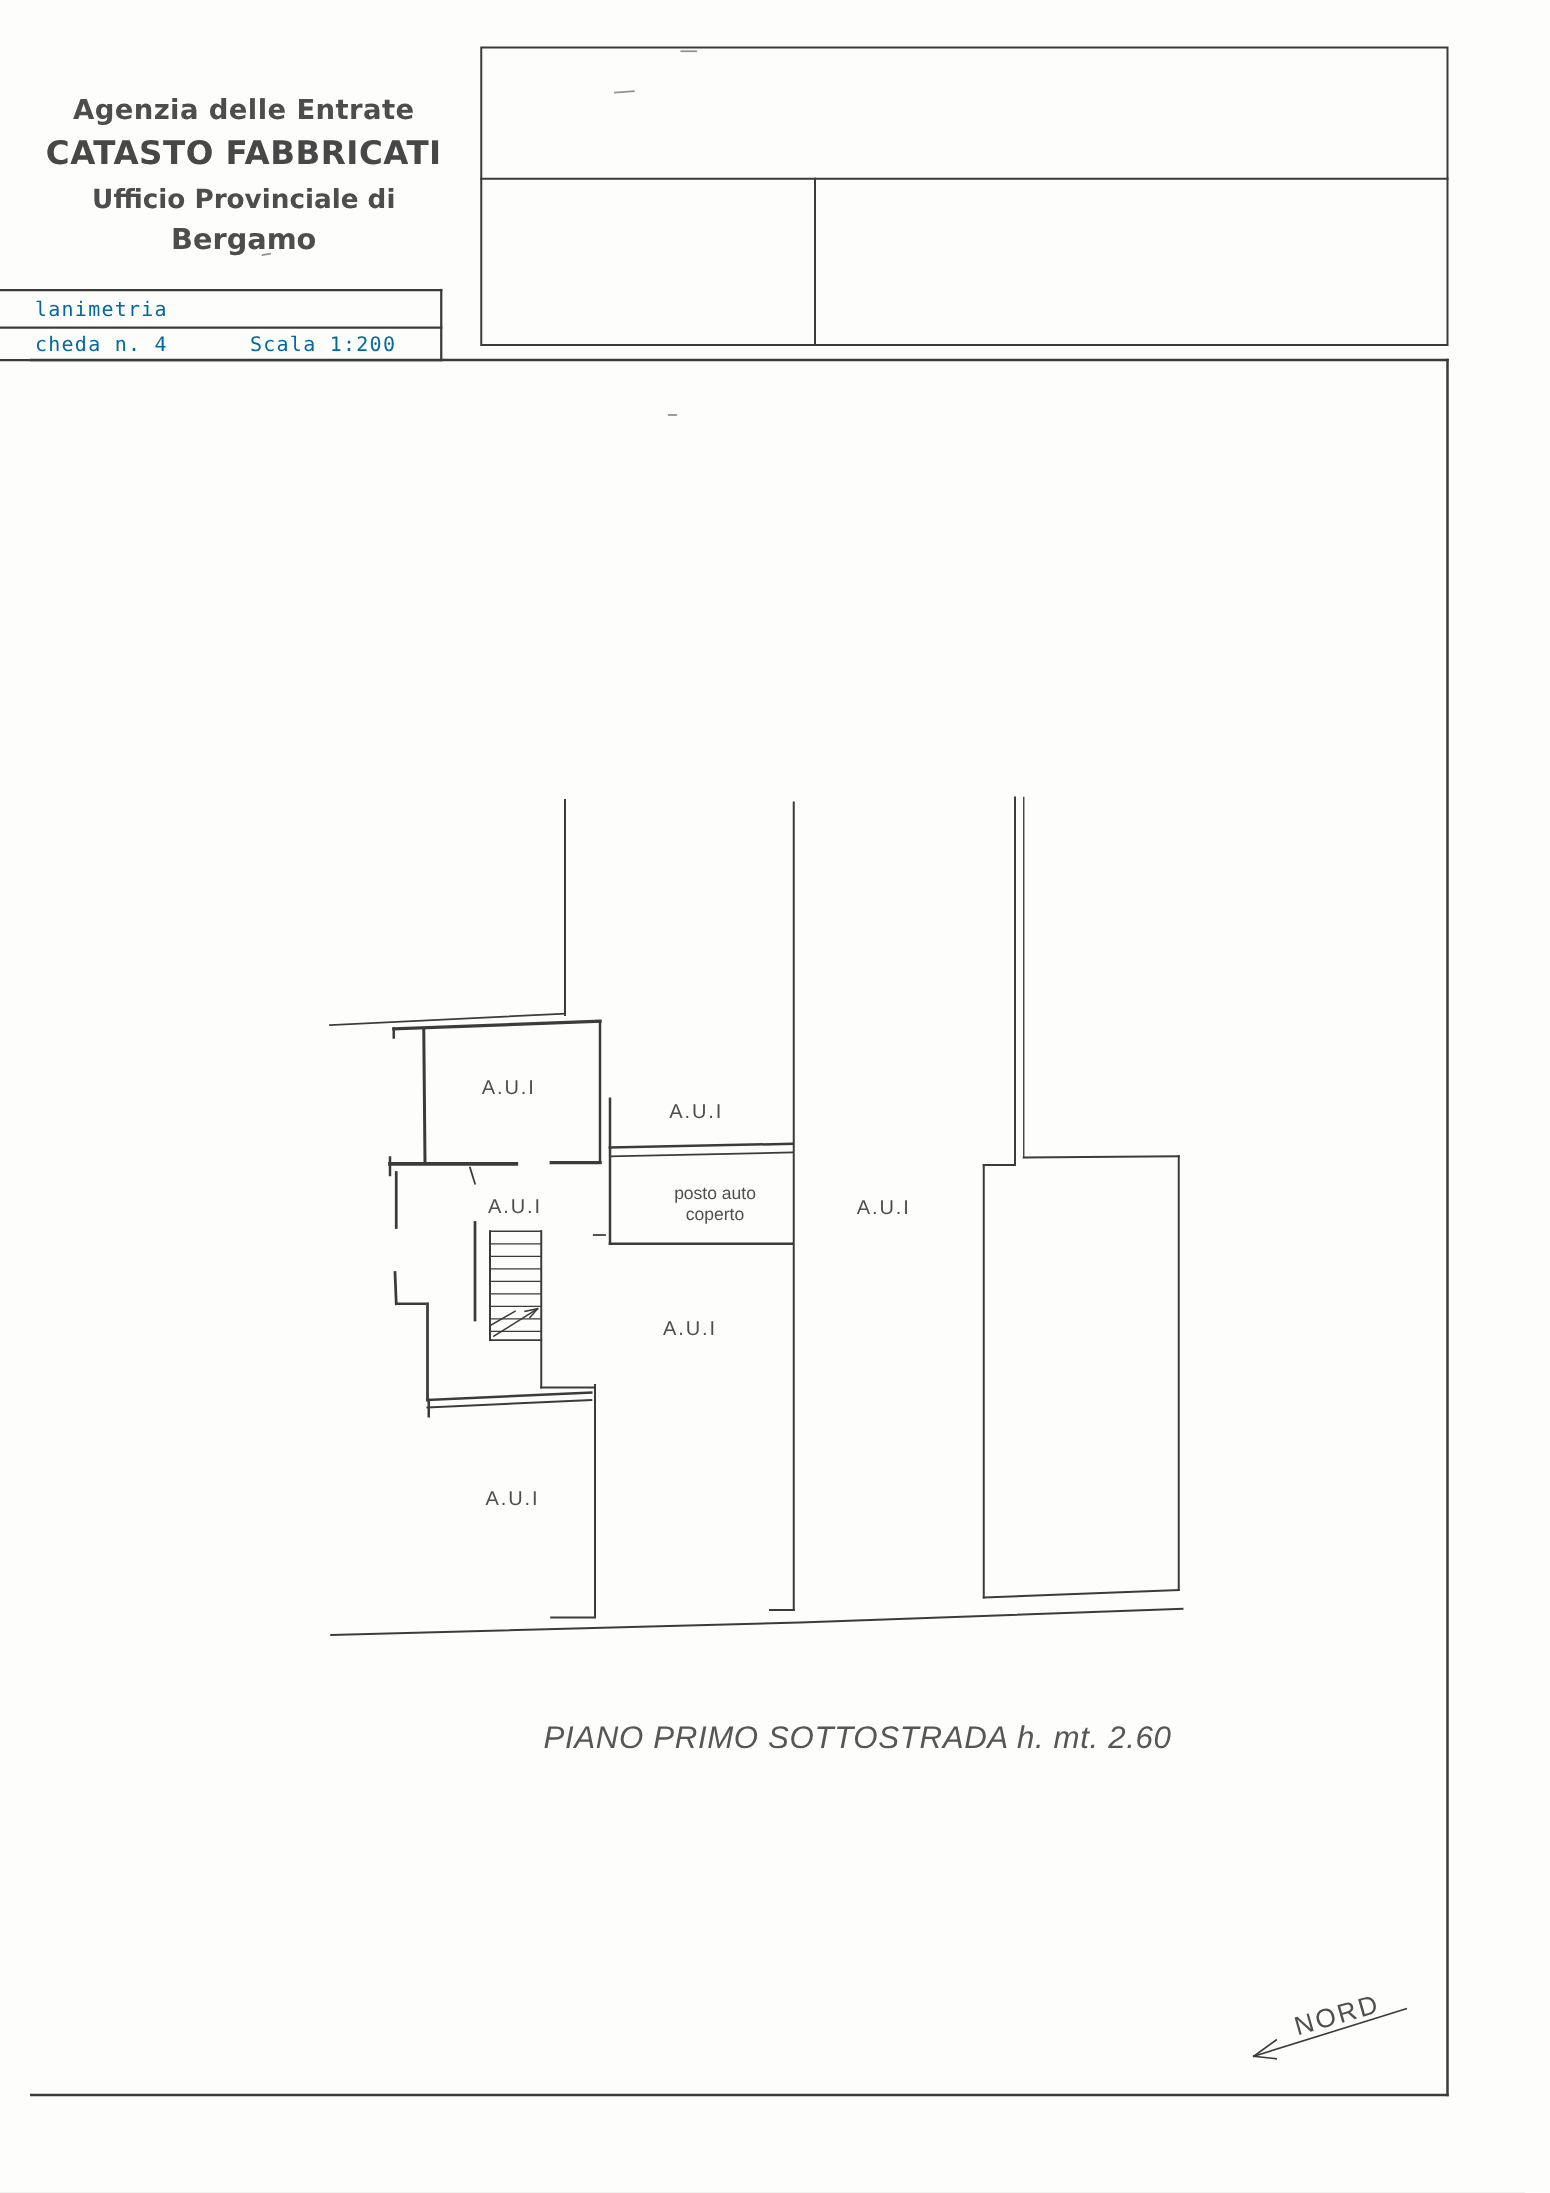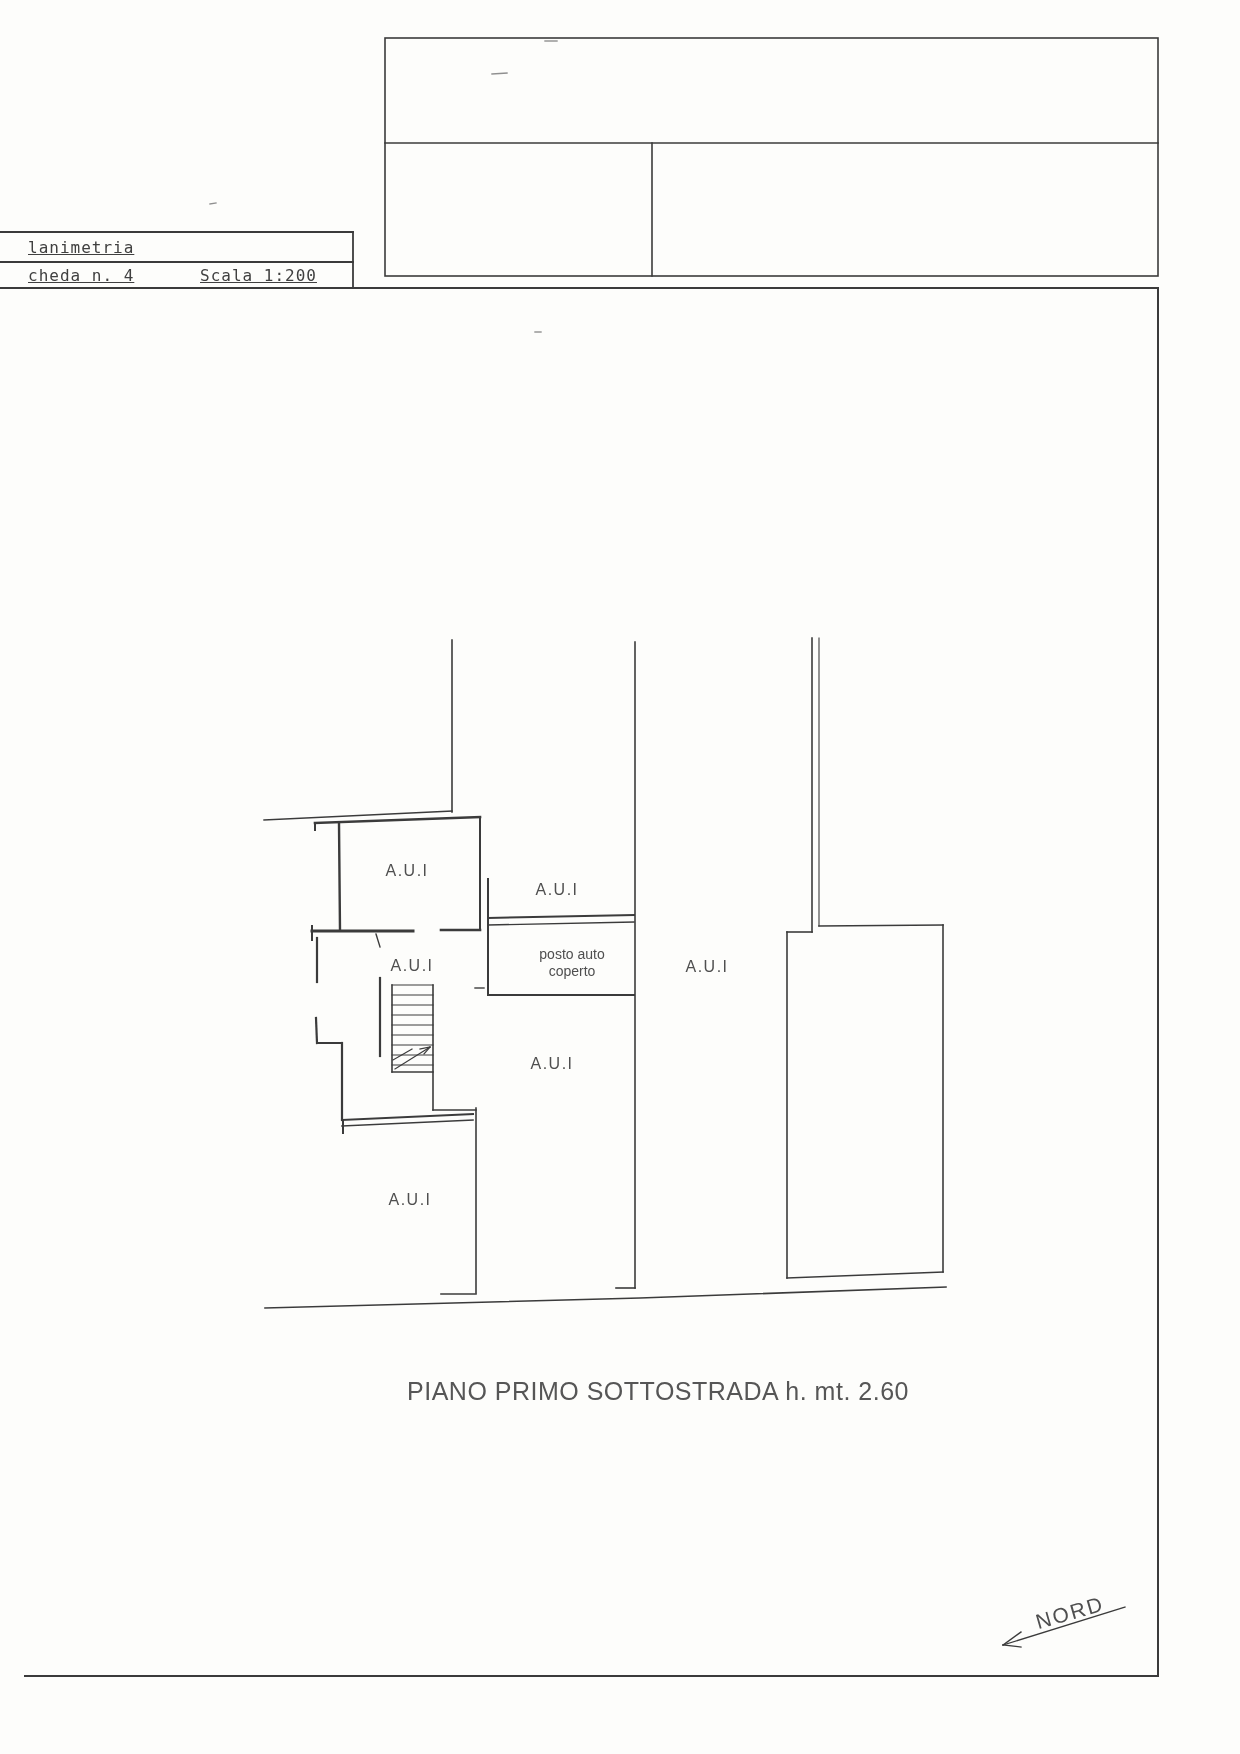--- a/index.html
+++ b/index.html
@@ -21,21 +21,21 @@
     font-weight:bold;
   }
   .agency-line1{font-size:22px;letter-spacing:.3px;}
   .agency-line2{font-size:26px;margin-top:7px;letter-spacing:.4px;color:#474747;}
   .agency-line3{font-size:21px;margin-top:9px;}
   .agency-line4{font-size:23px;margin-top:8px;}
   
   .tbl-text{
     position:absolute;
     font-family:"DejaVu Sans Mono","Liberation Mono",monospace;
-    font-size:16px;color:#404040;letter-spacing:1px;white-space:pre;text-decoration:underline;
+    font-size:16px;color:#0369a1;letter-spacing:1px;white-space:pre;
   }
   
   .room-label{
     position:absolute;transform:translate(-50%,-50%);
     font-size:16px;color:#4f4f4f;letter-spacing:1.5px;white-space:nowrap;text-align:right;
   }
   .parking-label{
     position:absolute;transform:translate(-50%,-50%);
     font-size:14px;color:#4f4f4f;text-align:center;line-height:17px;white-space:nowrap;margin-left:20px;
   }
@@ -151,34 +151,40 @@
       </g>
 
       <g stroke-width="1.3">
         <line x1="1003" y1="1645" x2="1125" y2="1607"></line>
         <line x1="1003" y1="1645" x2="1021" y2="1632"></line>
         <line x1="1003" y1="1645" x2="1021" y2="1647"></line>
       </g>
     </g>
   </svg>
 
+  <div class="agency-block">
+    <div class="agency-line1">Agenzia delle Entrate</div>
+    <div class="agency-line2">CATASTO FABBRICATI</div>
+    <div class="agency-line3">Ufficio Provinciale di</div>
+    <div class="agency-line4">Bergamo</div>
+  </div>
 
   <div class="tbl-text" style="left:28px;top:238px;">lanimetria</div>
   <div class="tbl-text" style="left:28px;top:266px;">cheda n. 4</div>
   <div class="tbl-text" style="left:200px;top:266px;">Scala 1:200</div>
 
   <div class="room-label" style="left:407px;top:871px;">A.U.I</div>
   <div class="room-label" style="left:557px;top:890px;">A.U.I</div>
   <div class="room-label" style="left:412px;top:966px;">A.U.I</div>
   <div class="room-label" style="left:707px;top:967px;">A.U.I</div>
   <div class="room-label" style="left:552px;top:1064px;">A.U.I</div>
   <div class="room-label" style="left:410px;top:1200px;">A.U.I</div>
 
   <div class="parking-label" style="left:552px;top:963px;">
     <div>posto auto</div>
     <div>coperto</div>
   </div>
 
-  <div class="plan-caption" style="left:658px;top:1391px;">PIANO PRIMO SOTTOSTRADA h. mt. 2.60</div>
+  <div class="plan-caption" style="left:686px;top:1391px;font-style:italic;">PIANO PRIMO SOTTOSTRADA h. mt. 2.60</div>
 
   <div class="north-label" style="left:1070px;top:1613px;">NORD</div>
 
 </div>
 
 </body></html>

